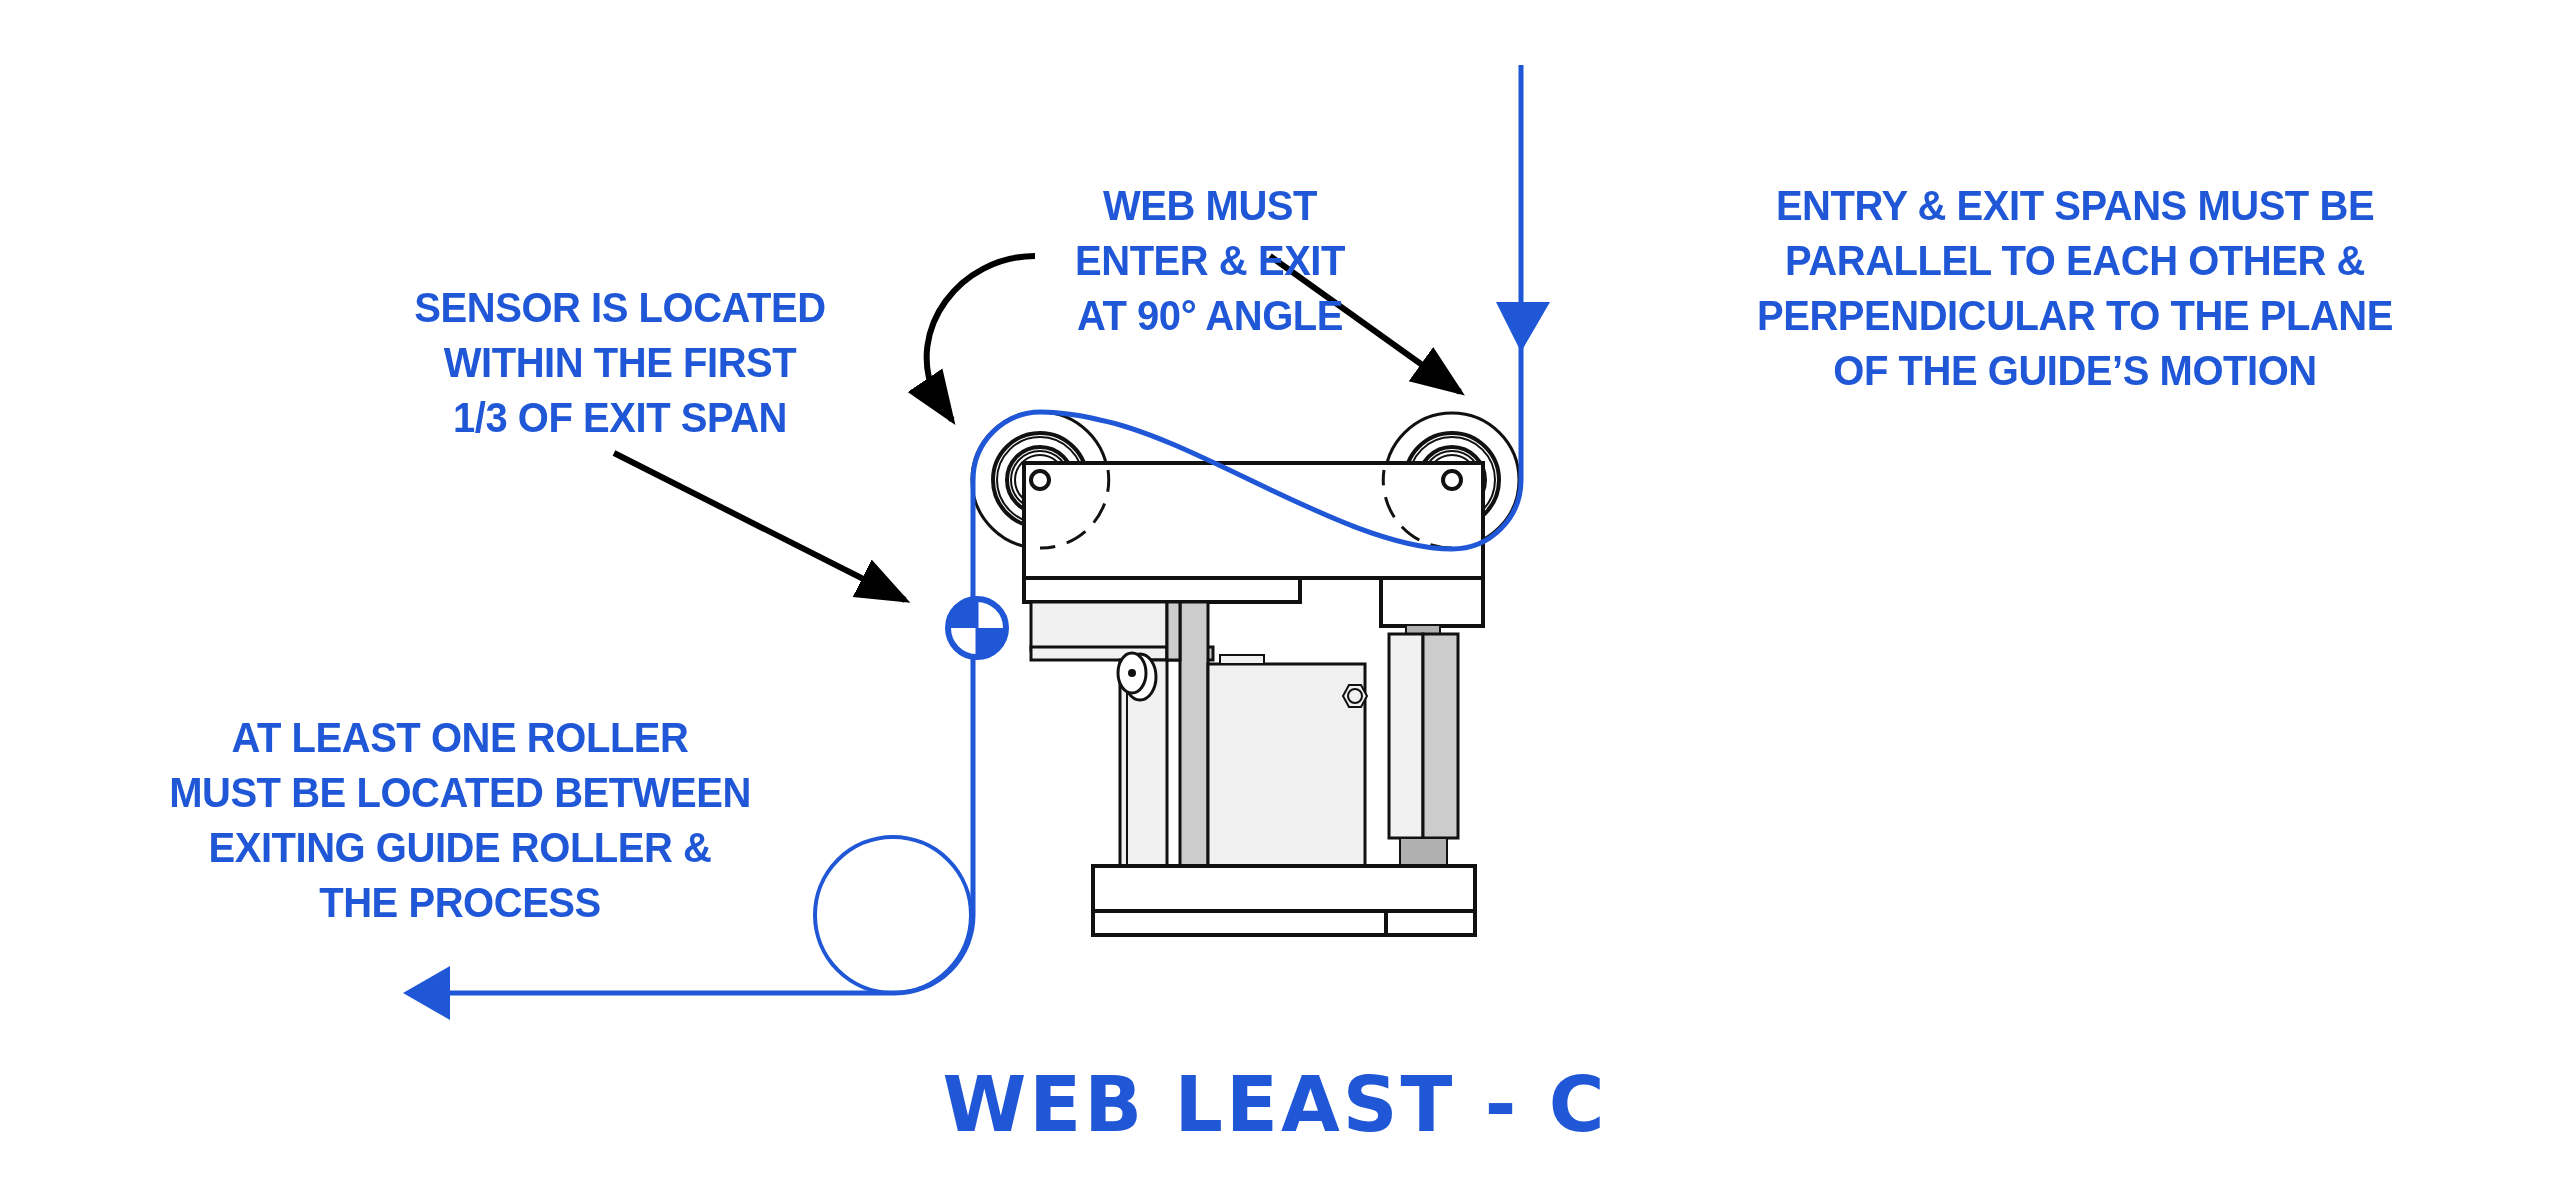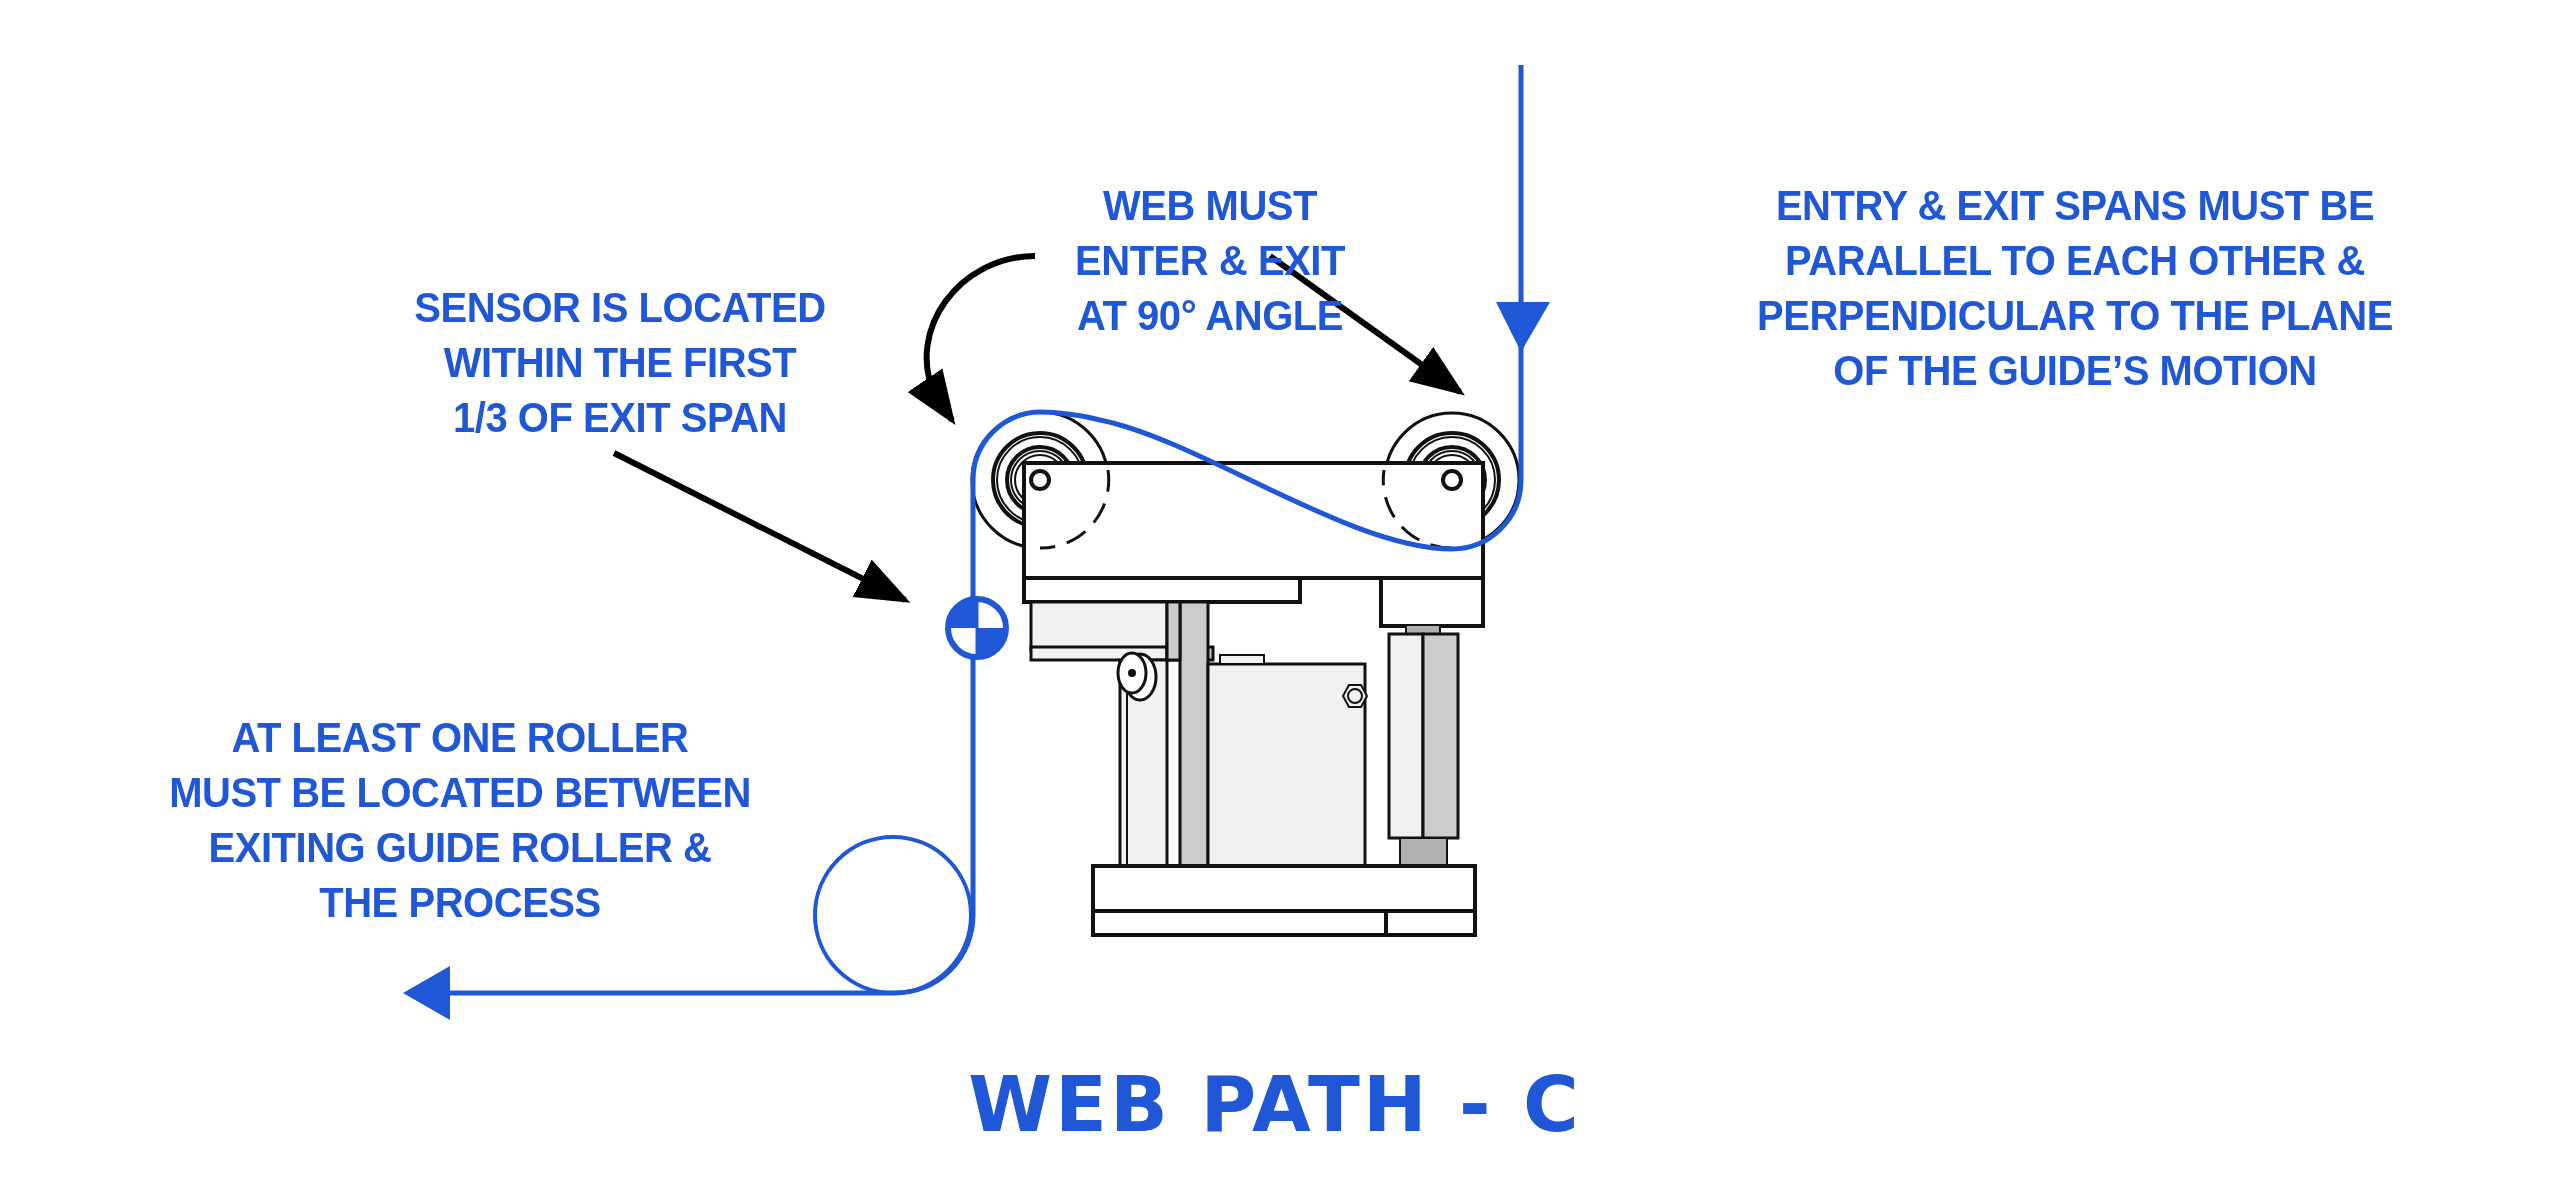--- a/index.html
+++ b/index.html
@@ -132,13 +132,13 @@
   <div>OF THE GUIDE’S MOTION</div>
 </div>
 
 <div class="note" style="left:90px; top:710px; width:740px;">
   <div>AT LEAST ONE ROLLER</div>
   <div>MUST BE LOCATED BETWEEN</div>
   <div>EXITING GUIDE ROLLER &amp;</div>
   <div>THE PROCESS</div>
 </div>
 
-<div id="title">WEB PATH - C</div>
+<div id="title">WEB LEAST - C</div>
 
 </body></html>

